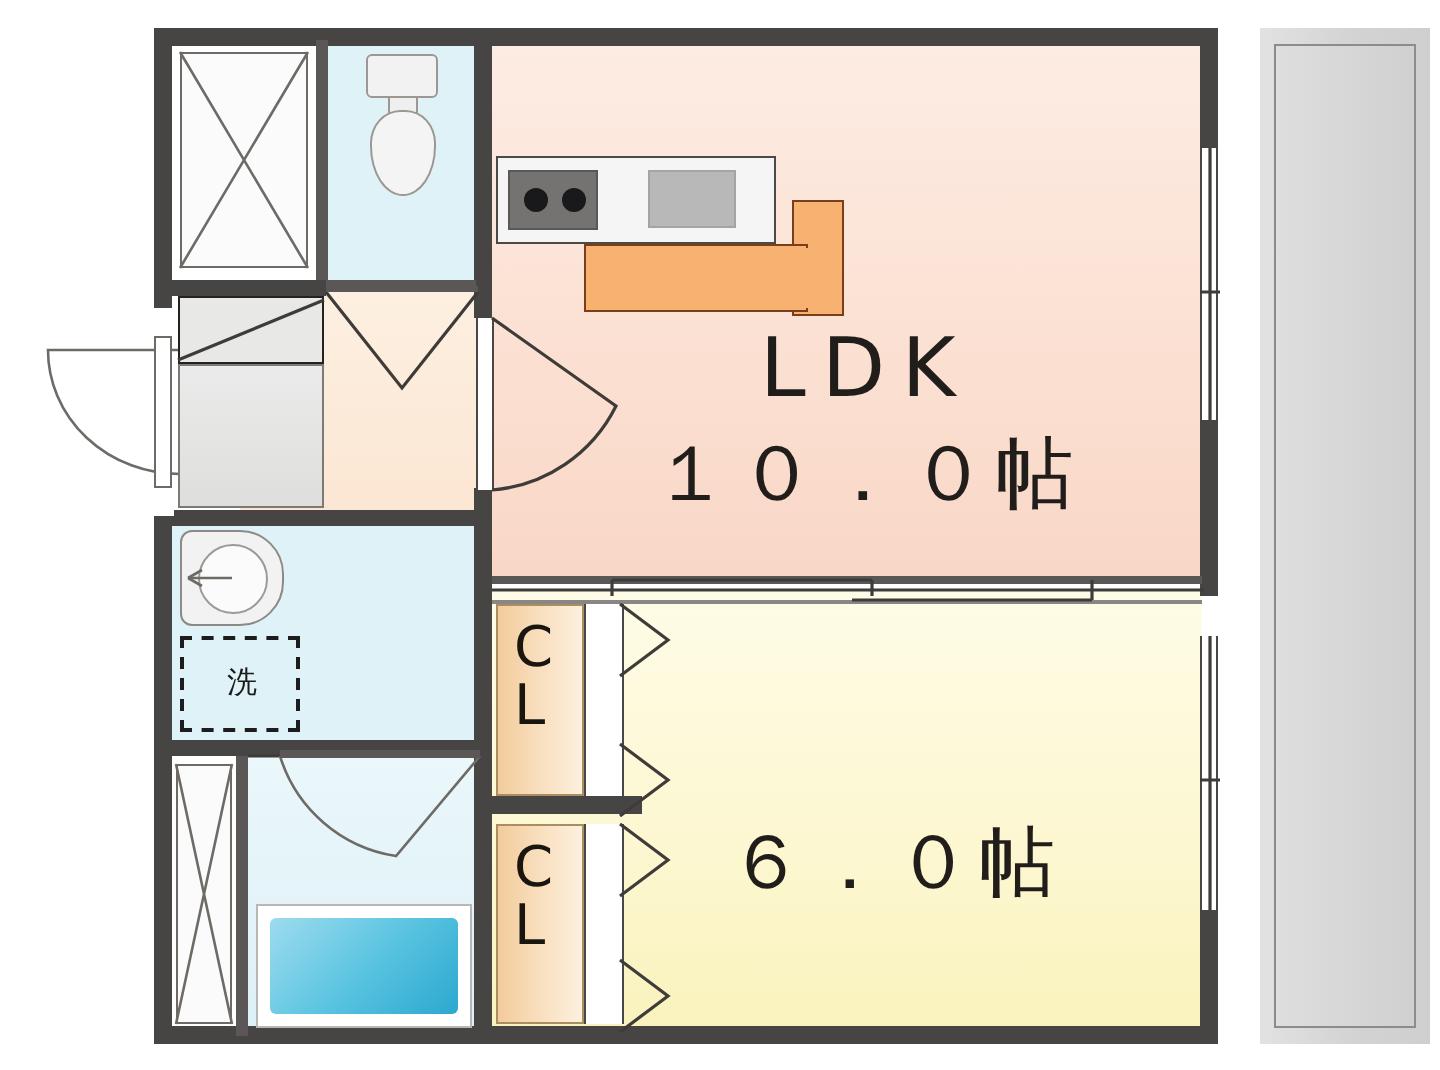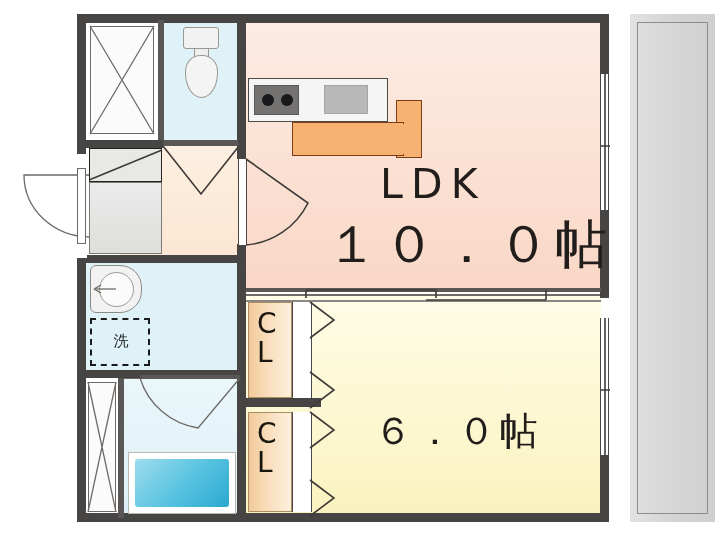--- a/index.html
+++ b/index.html
@@ -60,21 +60,21 @@
   .label {
     position: absolute;
     color: #211d1b;
     font-family: "DejaVu Sans", "Liberation Sans", sans-serif;
     white-space: nowrap;
     letter-spacing: 0.06em;
     font-weight: 500;
     text-align: right;
   }
   .label-ldk-name { font-size: 41px; letter-spacing: 0.20em; }
-  .label-ldk-size { font-size: 52px; letter-spacing: 0.10em; }
+  .label-ldk-size { font-size: 39px; letter-spacing: 0.10em; }
   .label-bed-name { font-size: 37px; letter-spacing: 0.12em; }
   .label-bed-size { font-size: 38px; letter-spacing: 0.10em; }
 
   .cl-box {
     position: absolute;
     background: linear-gradient(to right, #f3cb9b 0%, #f8ddbb 45%, #fdf0de 100%);
     border: 1px solid #a98e62;
     box-sizing: border-box;
   }
   .cl-text {
@@ -378,15 +378,15 @@
 
   <svg class="ov" style="left:246px; top:286px;" width="356" height="18" viewBox="0 0 356 18">
     <path class="ln-d" d="M0 9 L356 9"></path>
     <path class="ln-d" d="M60 4 L190 4 M60 4 L60 12 M190 4 L190 12"></path>
     <path class="ln-d" d="M180 14 L300 14 M300 4 L300 14"></path>
   </svg>
 
   <div class="label label-ldk-name" style="left:380px; top:160px;">LDK</div>
   <div class="label label-ldk-size" style="left:326px; top:210px;">１０．０帖</div>
 
-  <div class="label label-bed-size" style="left:374px; top:406px;">６．０帖</div>
+  <div class="label label-bed-size" style="left:364px; top:406px;">６．０帖</div>
 
 </div>
 
 </body></html>

